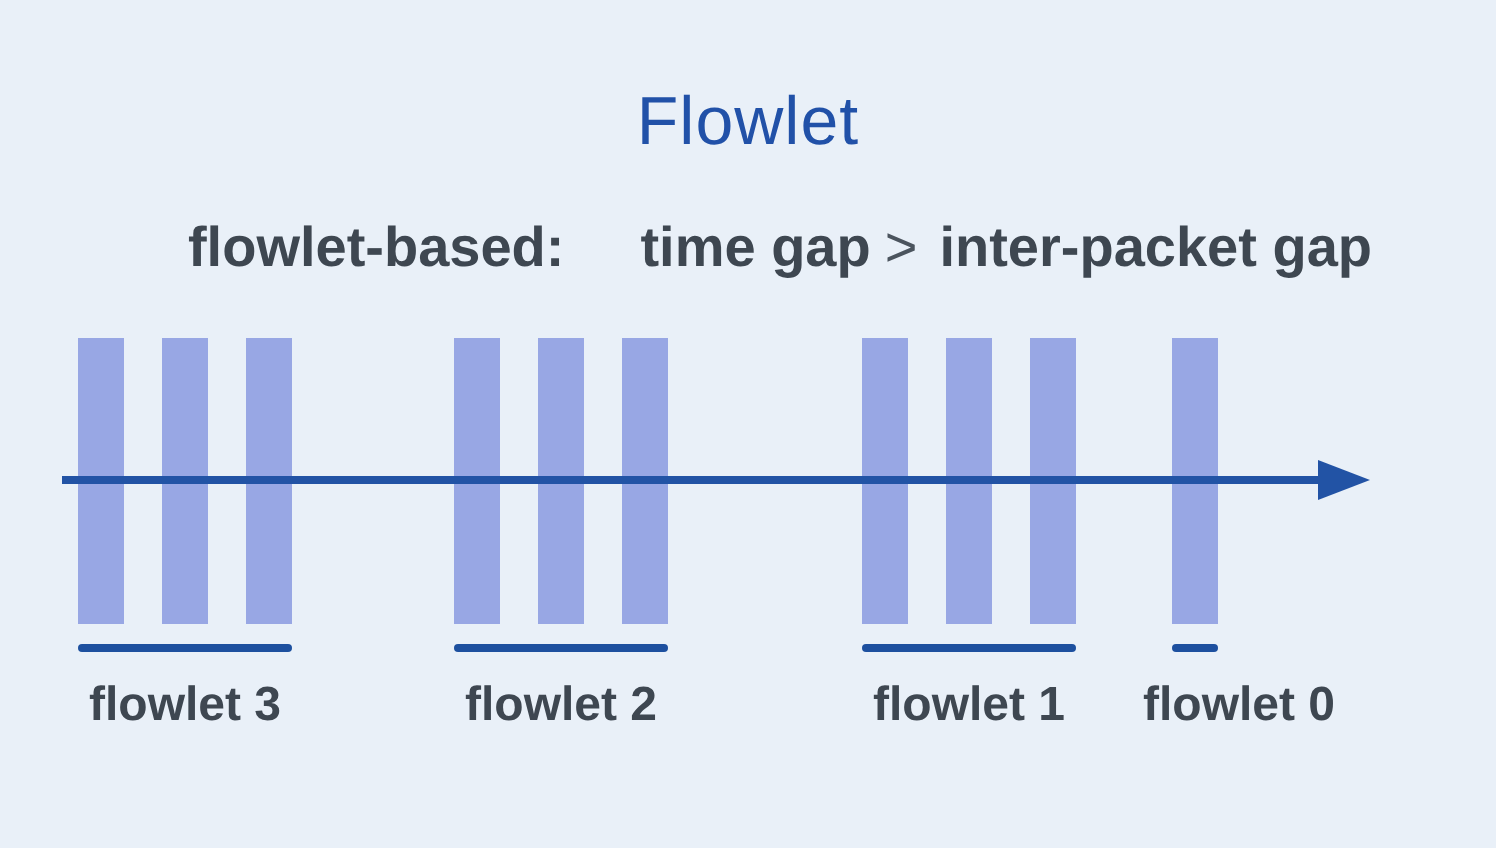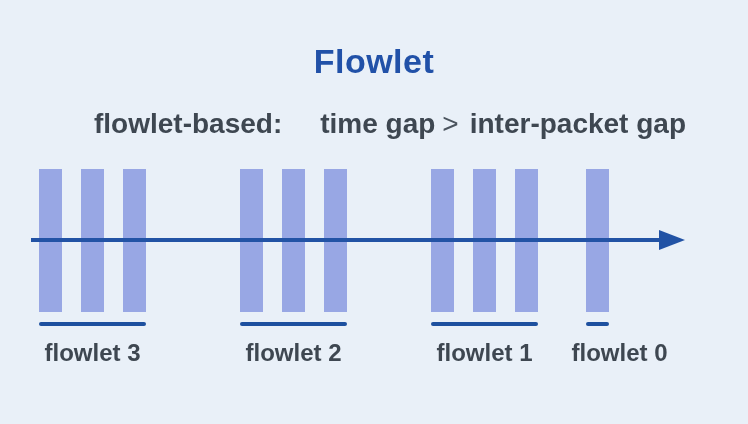--- a/index.html
+++ b/index.html
@@ -12,21 +12,21 @@
     font-family: "Liberation Sans", sans-serif;
     overflow: hidden;
   }
 
   .title {
     position: absolute;
     top: 42px; left: 0; right: 0;
     margin: 0;
     text-align: center;
     font-size: 34px;
-    font-weight: bold;
+    font-weight: normal;
     color: var(--title, #2151a8);
     letter-spacing: 0.5px;
   }
 
   .subtitle {
     position: absolute;
     top: 108px; left: 0; right: 0;
     text-align: center;
     font-size: 28px;
     font-weight: bold;
@@ -57,21 +57,21 @@
     border-top: 10px solid transparent;
     border-bottom: 10px solid transparent;
     border-left: 26px solid var(--axis, #2253a5);
     z-index: 2;
   }
 
   .groups { position: absolute; inset: 0; z-index: 1; }
 
   .flowlet-group { position: absolute; top: 169px; }
   .flowlet-group:nth-child(1) { left: 39px; }
-  .flowlet-group:nth-child(2) { left: 240px; }
+  .flowlet-group:nth-child(2) { left: 227px; }
   .flowlet-group:nth-child(3) { left: 431px; }
   .flowlet-group:nth-child(4) { left: 586px; text-decoration: underline; }
 
   .bars { display: flex; gap: 19px; }
   .packet-bar {
     width: 23px; height: 143px;
     background: var(--bar, #98a7e4);
   }
 
   .underline {

